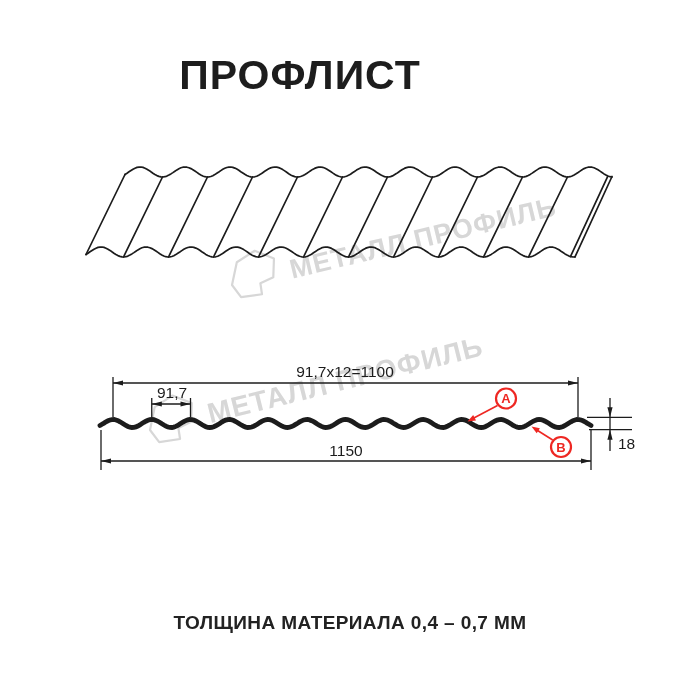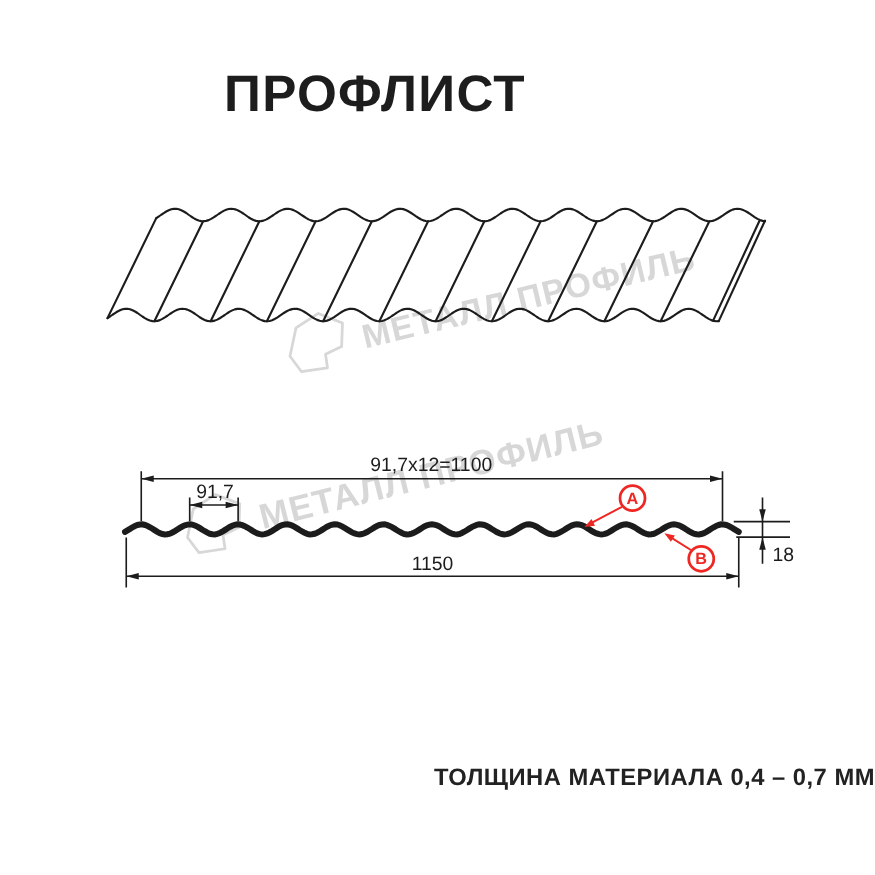--- a/index.html
+++ b/index.html
@@ -12,21 +12,21 @@
     position:absolute;top:52px;left:0;width:600px;text-align:center;margin:0;
     font-size:41px;font-weight:800;letter-spacing:1px;color:#1d1d1d;
     font-family:"Liberation Sans",sans-serif;
   }
   .subtitle{
     position:absolute;top:101px;left:0;width:700px;text-align:center;
     font-size:17px;font-weight:700;letter-spacing:0.5px;color:#232323;
   }
   .canvas{position:absolute;left:0;top:0;width:700px;height:700px;}
   .footer{
-    position:absolute;top:612px;left:0;width:700px;text-align:right;
+    position:absolute;top:612px;left:0;width:700px;text-align:center;
     font-size:19px;font-weight:700;letter-spacing:0.4px;color:var(--txt);
   }
   .thin{stroke:var(--ink);stroke-width:1.7;fill:none;stroke-linecap:round;stroke-linejoin:round;}
   .dimline{stroke:var(--ink);stroke-width:1.3;fill:none;}
   .dim{fill:var(--ink);font-size:15.5px;font-family:"Liberation Sans",sans-serif;}
   .wm-text{fill:var(--wm);font-weight:bold;letter-spacing:1px;font-family:"Liberation Sans",sans-serif;}
   .wm-logo{fill:none;stroke:var(--wm);stroke-width:2.2;stroke-linejoin:round;stroke-linecap:round;}
   .red-line{stroke:var(--red);stroke-width:1.6;}
   .red-fill{fill:var(--red);}
   .red-circ{stroke:var(--red);stroke-width:2.2;fill:#ffffff;}

